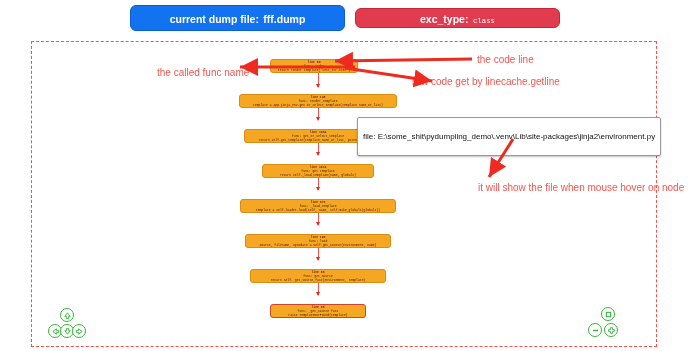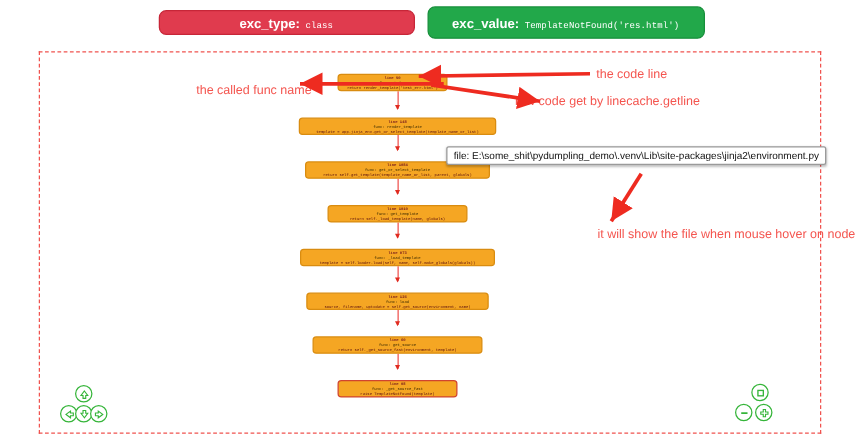--- a/index.html
+++ b/index.html
@@ -66,21 +66,21 @@
   
   .anno{
     position:absolute;color:#f4554f;font-size:10px;white-space:nowrap;
     font-family:"Liberation Sans", sans-serif;
   }
 
   
   .tooltip{
     position:absolute;left:357px;top:117px;
     background:#ffffff;border:1px solid #9a9a9a;border-radius:2px;
-    padding:2px 5px;font-size:8px;color:#111;white-space:nowrap;
+    padding:14px 5px;font-size:8px;color:#111;white-space:nowrap;
     box-shadow:0 1px 2px rgba(0,0,0,.25);
     font-family:"Liberation Sans", sans-serif;
   }
 
   
   .ctl{
     position:absolute;width:14px;height:14px;border-radius:50%;
     border:1.3px solid #36b53a;background:#fff;
     display:flex;align-items:center;justify-content:center;
     color:#36b53a;font-size:9px;line-height:1;
@@ -91,34 +91,34 @@
   
   .arrow-layer{position:absolute;left:0;top:0;width:690px;height:351px;pointer-events:none;}
 </style>
 </head>
 <body>
 
 <div id="root">
 
   <div class="header-row">
 
+    <div class="banner" id="banner-dump">
+      <div class="b-line1">
+        <span class="b-val-bold">current dump file:</span>
+        <span class="b-val-bold">fff.dump</span>
+      </div>
+    </div>
 
     <div class="banner" id="banner-type">
       <div class="b-line1">
         <span class="b-key">exc_type:</span>
         <span class="b-val-mono">class</span>
       </div>
     </div>
 
-    <div class="banner" id="banner-value">
-      <div class="b-line1">
-        <span class="b-key">exc_value:</span>
-        <span class="b-val-mono">TemplateNotFound('res.html')</span>
-      </div>
-    </div>
 
   </div>
 
   <div class="canvas">
 
     <div class="edge" style="left:286px;top:31px;height:14px;"></div>
     <div class="edge" style="left:286px;top:66px;height:12px;"></div>
     <div class="edge" style="left:286px;top:101px;height:12px;"></div>
     <div class="edge" style="left:286px;top:136px;height:12px;"></div>
     <div class="edge" style="left:286px;top:171px;height:12px;"></div>

